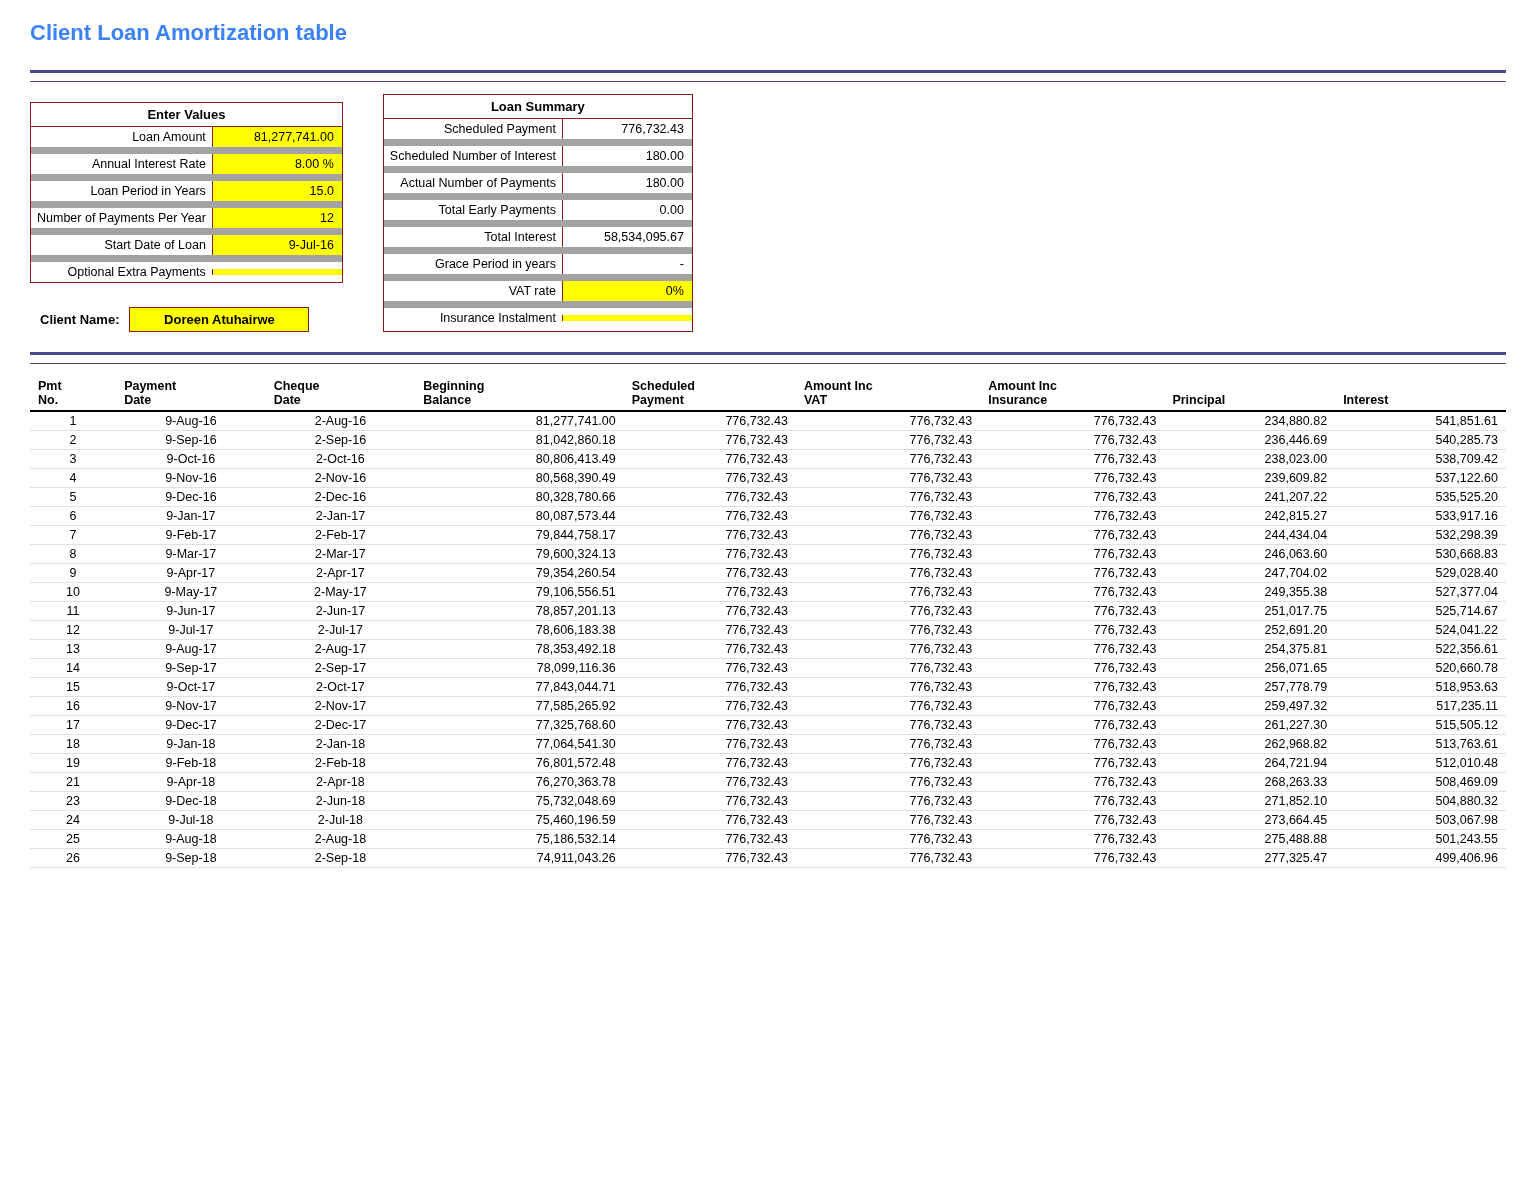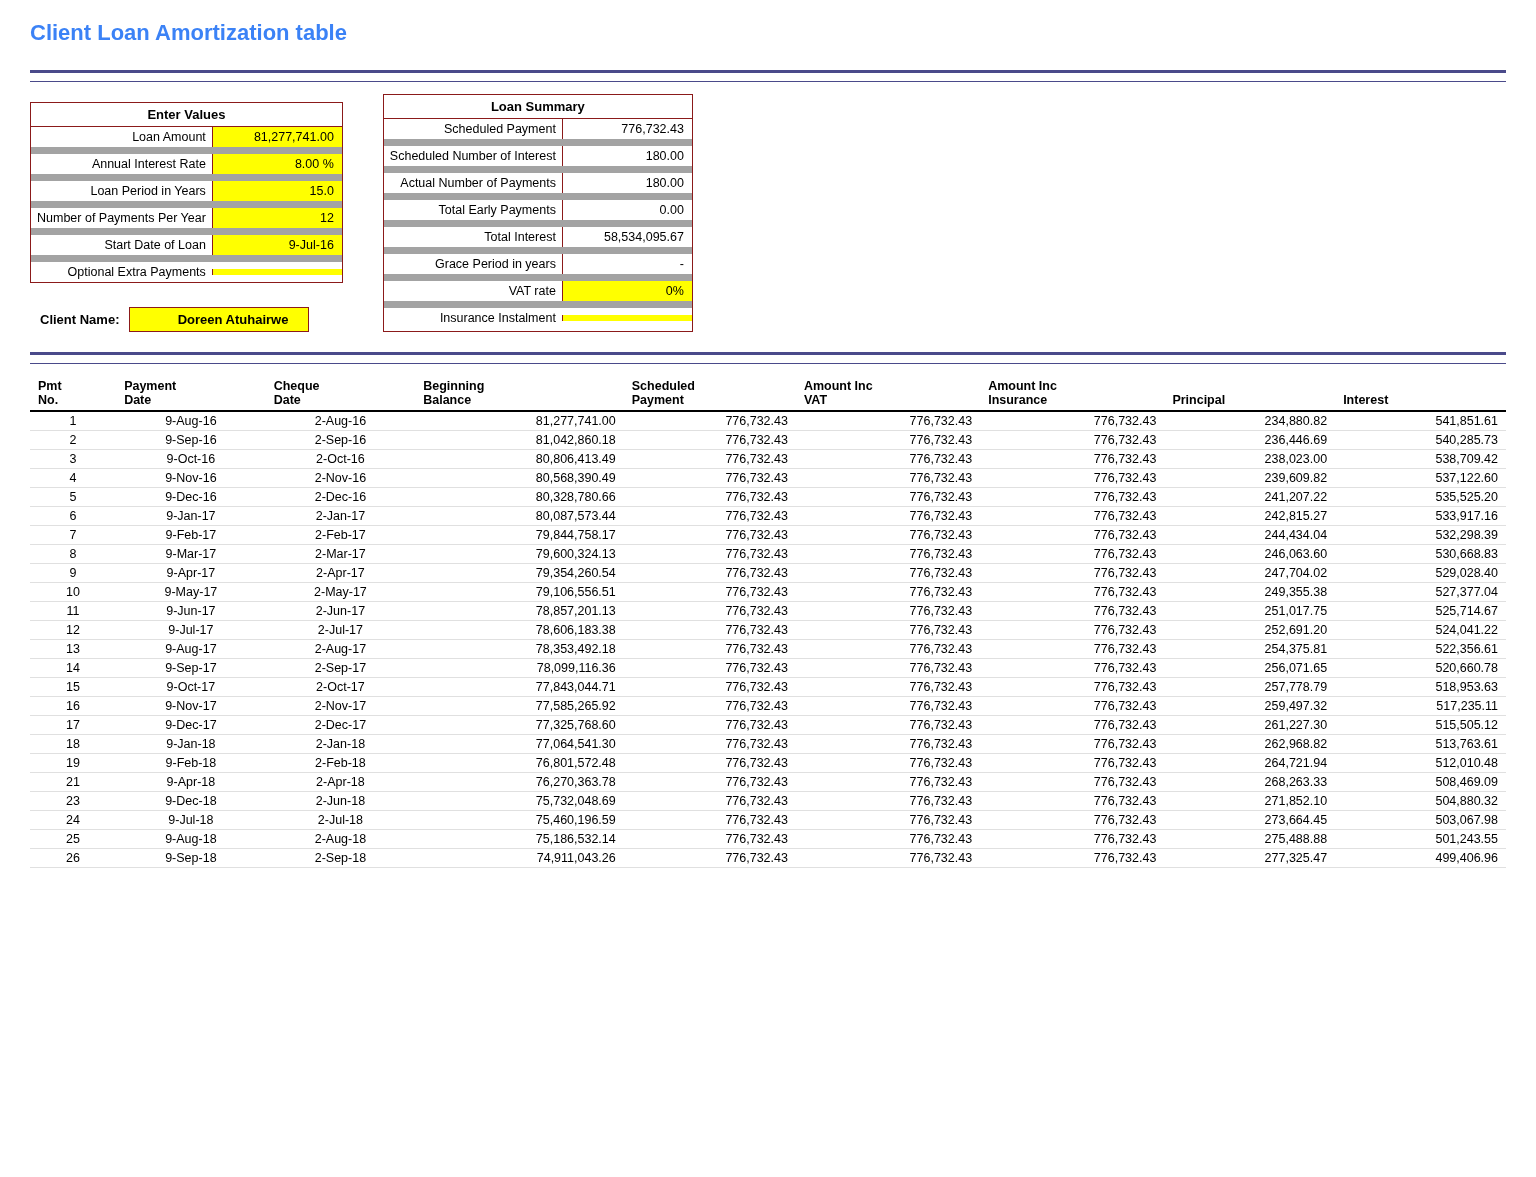--- a/index.html
+++ b/index.html
@@ -64,21 +64,21 @@
       margin-right: 10px;
       font-size: 13px;
     }
     .client-name {
       background: #ffff00;
       border: 1.5px solid #8b1a1a;
       padding: 4px 20px;
       font-weight: bold;
       font-size: 13px;
       min-width: 180px;
-      text-align: right;
+      text-align: center;
     }
     .divider {
       border: none;
       border-top: 3px solid #4a4a8a;
       margin: 16px 0 8px 0;
     }
     .divider2 {
       border: none;
       border-top: 1.5px solid #4a4a8a;
       margin: 2px 0 12px 0;

